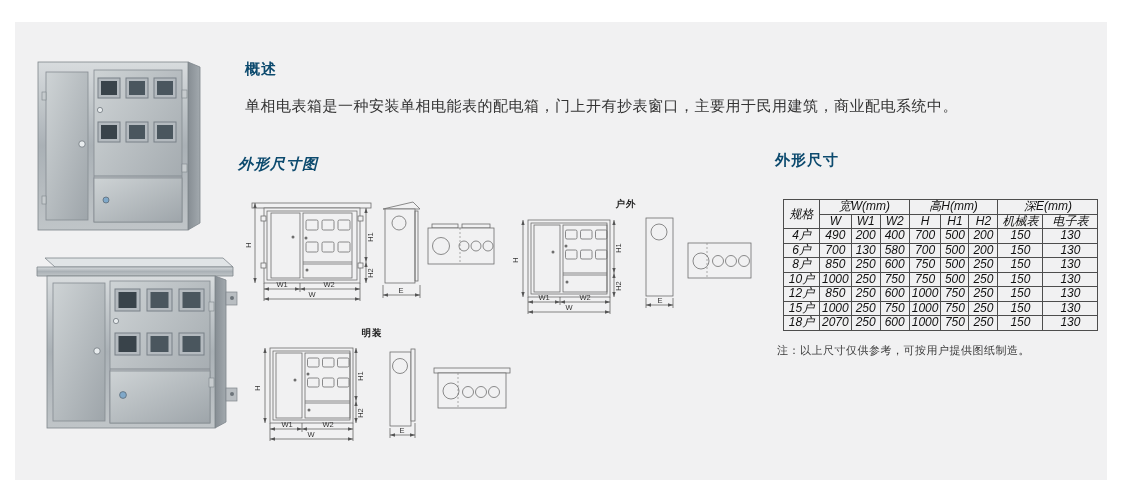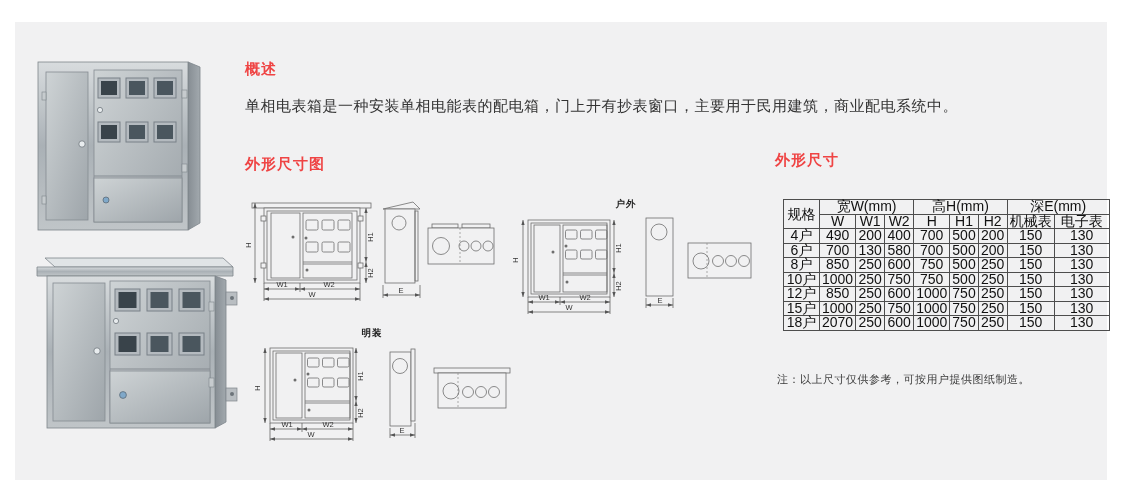--- a/index.html
+++ b/index.html
@@ -4,25 +4,25 @@
 <style>
   html,body{margin:0;padding:0;}
   body{
     width:1121px;height:500px;position:relative;overflow:hidden;
     background:#ffffff;
     font-family:"Liberation Sans","DejaVu Sans",sans-serif;
     color:#1a1a1a;
   }
   .panel{position:absolute;left:15px;top:22px;width:1092px;height:458px;background:#f1f1f2;}
   .abs{position:absolute;}
-  .sec-title{font-size:15px;font-weight:bold;color:#ef4444;letter-spacing:1px;}
+  .sec-title{font-size:15px;font-weight:bold;color:#0c4a6e;letter-spacing:1px;}
   .body-text{font-size:15px;color:#333;letter-spacing:0.5px;white-space:nowrap;}
-  .note{font-size:11px;color:#3a3a3a;letter-spacing:0.5px;white-space:nowrap;margin-top:29px;}
-
-  table.dims{border-collapse:collapse;font-size:14px;color:#111;background:transparent;border:1.5px solid #4d4d4d;}
+  .note{font-size:11px;color:#3a3a3a;letter-spacing:0.5px;white-space:nowrap;}
+
+  table.dims{border-collapse:collapse;font-size:12px;color:#111;background:transparent;border:1.5px solid #4d4d4d;font-style:italic;}
   table.dims th,table.dims td{
     border:1px solid #4d4d4d;text-align:center;vertical-align:middle;
     padding:0 2px;height:13.5px;line-height:13px;font-weight:normal;white-space:nowrap;
   }
 
   svg text{font-family:"Liberation Sans","DejaVu Sans",sans-serif;}
   .dimtxt{font-size:7.5px;fill:#333;}
   .grouplab{font-size:9.5px;font-weight:bold;fill:#222;letter-spacing:1px;}
   .ln{stroke:#6e6e6e;stroke-width:0.8;fill:none;}
   .lnf{stroke:#6e6e6e;stroke-width:0.8;fill:#f1f1f2;}
@@ -114,21 +114,21 @@
     <rect x="85" y="119" width="100" height="52" fill="url(#mD)" stroke="#858c92" stroke-width="0.8"></rect>
     <circle cx="98" cy="143" r="3.4" fill="#7fa8c9" stroke="#5c6b77" stroke-width="0.8"></circle>
     <rect x="184" y="50" width="5" height="9" fill="#c6cbce" stroke="#7e858b" stroke-width="0.6"></rect>
     <rect x="184" y="126" width="5" height="9" fill="#c6cbce" stroke="#7e858b" stroke-width="0.6"></rect>
   </g>
 </svg>
 
 <div class="abs sec-title" style="left:245px;top:60px;">概述</div>
 <div class="abs body-text" style="left:245px;top:97px;">单相电表箱是一种安装单相电能表的配电箱，门上开有抄表窗口，主要用于民用建筑，商业配电系统中。</div>
 
-<div class="abs sec-title" style="left:245px;top:155px;">外形尺寸图</div>
+<div class="abs sec-title" style="left:238px;top:155px;font-style:italic;">外形尺寸图</div>
 
 <svg class="abs" style="left:245px;top:182px;" width="515" height="268" viewBox="0 0 515 268">
   <defs>
     <marker id="arr" viewBox="0 0 10 10" refX="9" refY="5" markerWidth="8" markerHeight="8" orient="auto-start-reverse">
       <path d="M0,2 L9,5 L0,8 z" fill="#555"></path>
     </marker>
   </defs>
 
   <g>
     <rect class="lnf" x="7" y="21" width="119" height="5"></rect>

